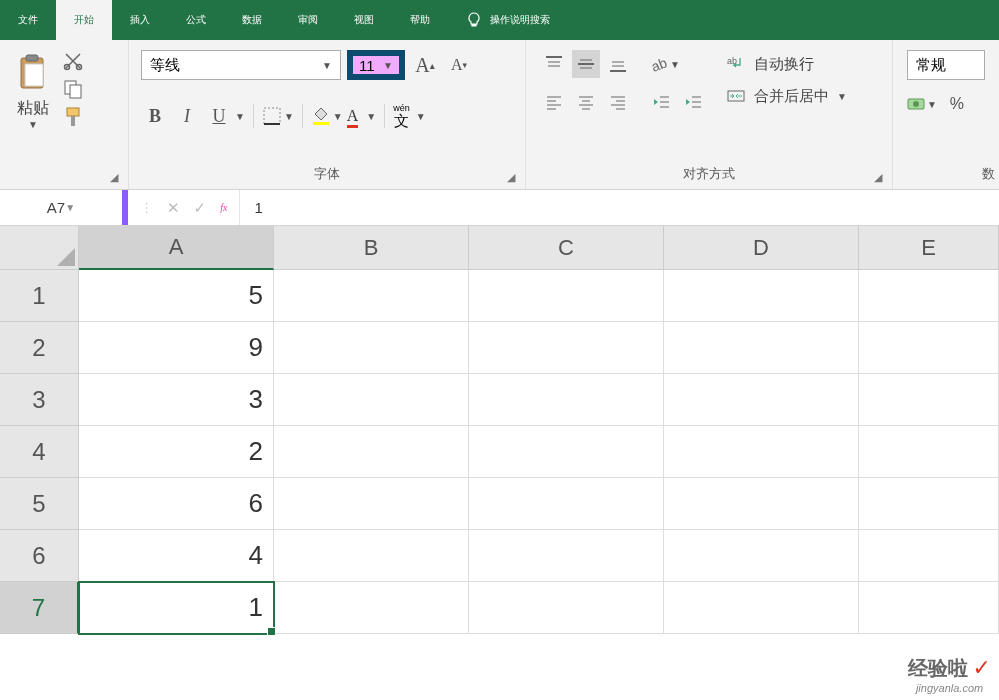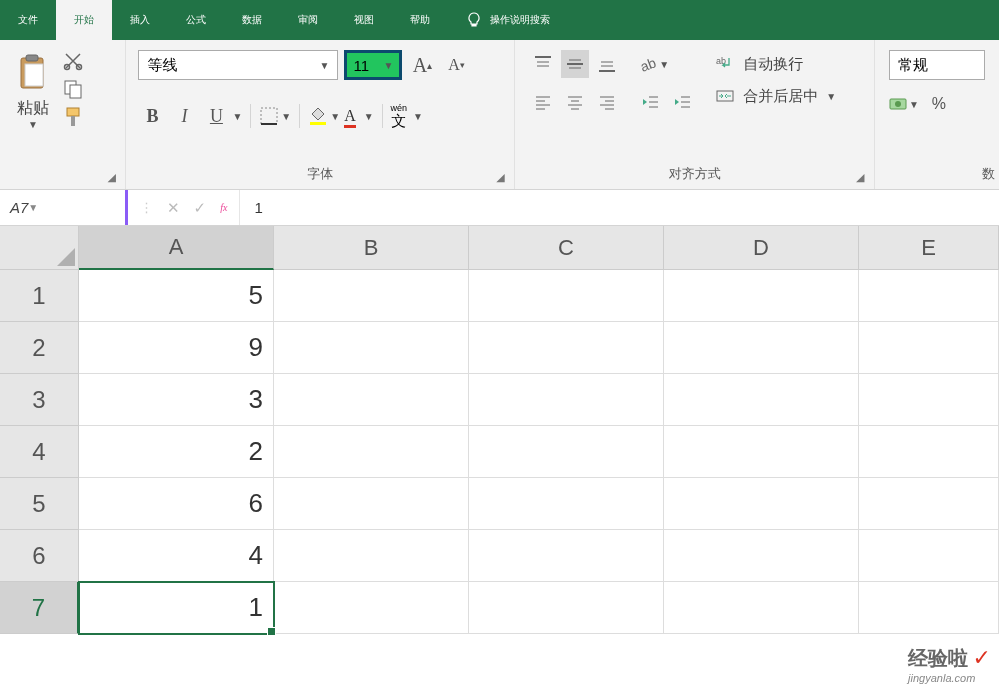--- a/index.html
+++ b/index.html
@@ -21,45 +21,45 @@
     
     .clip-left { display: flex; flex-direction: column; align-items: center; padding: 4px 4px 0 4px; }
     .clip-right { display: flex; flex-direction: column; gap: 6px; padding: 4px 2px 0 4px; }
     .paste-btn { display: flex; flex-direction: column; align-items: center; cursor: pointer; padding: 4px; }
     .paste-label { font-size: 16px; color: #444; margin-top: 4px; }
     
     
     .font-stack { display: flex; flex-direction: column; gap: 22px; padding: 4px 4px 0 4px; }
     .font-row1 { display: flex; align-items: center; gap: 6px; }
     .font-name-box { width: 200px; height: 30px; border: 1px solid #ababab; background: #fff; display: flex; align-items: center; padding: 0 8px; font-size: 15px; justify-content: space-between; }
-    .font-size-box { width: 58px; height: 30px; border: 3px solid #0c4a6e; background: #22c55e; display: flex; align-items: center; padding: 0 6px; font-size: 15px; justify-content: space-between; }
+    .font-size-box { width: 58px; height: 30px; border: 6px solid #0c4a6e; background: #f0abfc; display: flex; align-items: center; padding: 0 6px; font-size: 15px; justify-content: space-between; }
     .dd-arrow { font-size: 10px; color: #555; }
     .font-row2 { display: flex; align-items: center; gap: 4px; }
     .tool-btn { min-width: 28px; height: 28px; display: flex; align-items: center; justify-content: center; cursor: pointer; color: #555; font-size: 16px; }
     .tool-btn.bold { font-weight: bold; font-family: "Times New Roman", serif; font-size: 18px; }
     .tool-btn.italic { font-style: italic; font-family: "Times New Roman", serif; font-size: 18px; }
     .tool-btn.underline { text-decoration: underline; font-family: "Times New Roman", serif; font-size: 18px; }
     .sep { width: 1px; height: 24px; background: #d4d4d4; margin: 0 4px; }
     .split-btn { display: flex; align-items: center; cursor: pointer; }
     .split-btn .dd-arrow { margin-left: 2px; }
     
     
     .align-stack { display: flex; flex-direction: column; gap: 10px; padding: 4px 6px 0 6px; }
     .align-row { display: flex; align-items: center; gap: 4px; }
     .align-extra { display: flex; flex-direction: column; gap: 8px; padding: 6px 8px 0 8px; }
     .wrap-btn, .merge-btn { display: flex; align-items: center; gap: 8px; font-size: 15px; color: #444; cursor: pointer; padding: 2px 4px; }
     
     
     .num-stack { display: flex; flex-direction: column; gap: 10px; padding: 4px 6px 0 6px; }
-    .num-format-box { width: 96px; height: 30px; border: 1px solid #ababab; background: #fff; display: flex; align-items: center; padding: 0 8px; font-size: 15px; }
+    .num-format-box { width: 78px; height: 30px; border: 1px solid #ababab; background: #fff; display: flex; align-items: center; padding: 0 8px; font-size: 15px; }
     .num-row2 { display: flex; align-items: center; gap: 6px; font-size: 16px; color: #555; }
     
     
     .formula-bar { height: 36px; border-bottom: 1px solid #d4d4d4; display: flex; align-items: stretch; }
-    .name-box { width: 128px; border-right: 3px solid #8b5cf6; display: flex; align-items: center; padding: 0 10px; font-size: 15px; color: #444; justify-content: flex-start; font-style: italic; }
+    .name-box { width: 128px; border-right: 6px solid #8b5cf6; display: flex; align-items: center; padding: 0 10px; font-size: 15px; color: #444; justify-content: center; }
     .name-dd { color: #888; font-size: 10px; }
     .fx-buttons { display: flex; align-items: center; padding: 0 12px; gap: 14px; border-right: 1px solid #e6e6e6; }
     .fx-btn { color: #bbb; cursor: pointer; font-size: 15px; }
     .fx-label { font-style: italic; font-family: "Times New Roman", serif; color: #ec4899; font-size: 10px; }
     .formula-input { flex: 1; display: flex; align-items: center; padding: 0 14px; font-size: 15px; color: #333; }
     
     
     .grid-area { position: relative; }
     .col-headers { display: flex; height: 44px; }
     .corner-cell { width: 79px; background: #e6e6e6; border-right: 1px solid #ccc; border-bottom: 1px solid #ccc; position: relative; }
@@ -73,21 +73,21 @@
     .col-E { width: 140px; }
     
     .grid-row { display: flex; height: 52px; }
     .row-header { width: 79px; background: #e6e6e6; border-right: 1px solid #ccc; border-bottom: 1px solid #ccc; display: flex; align-items: center; justify-content: center; font-size: 24px; color: #555; }
     .row-header.sel { background: #d2d2d2; border-right: 2px solid #217346; color: #217346; }
     .cell { border-right: 1px solid #ddd; border-bottom: 1px solid #ddd; display: flex; align-items: center; justify-content: flex-end; padding: 0 10px; font-size: 26px; color: #333; }
     .cell.selected { outline: 2px solid #217346; outline-offset: -1px; position: relative; }
     .cell.selected::after { content: ''; position: absolute; right: -3px; bottom: -3px; width: 7px; height: 7px; background: #217346; border: 1px solid #fff; }
     
     
-    .watermark { position: absolute; right: 8px; bottom: 16px; text-align: left; }
+    .watermark { position: absolute; right: 8px; bottom: 6px; text-align: center; }
     .wm-main { font-size: 20px; font-weight: bold; color: #666; }
     .wm-check { color: #d32; font-size: 22px; }
     .wm-sub { font-size: 11px; font-style: italic; color: #888; }
     
     svg { display: block; }
   </style>
 </head>
 <body>
 
 <div class="menubar">

